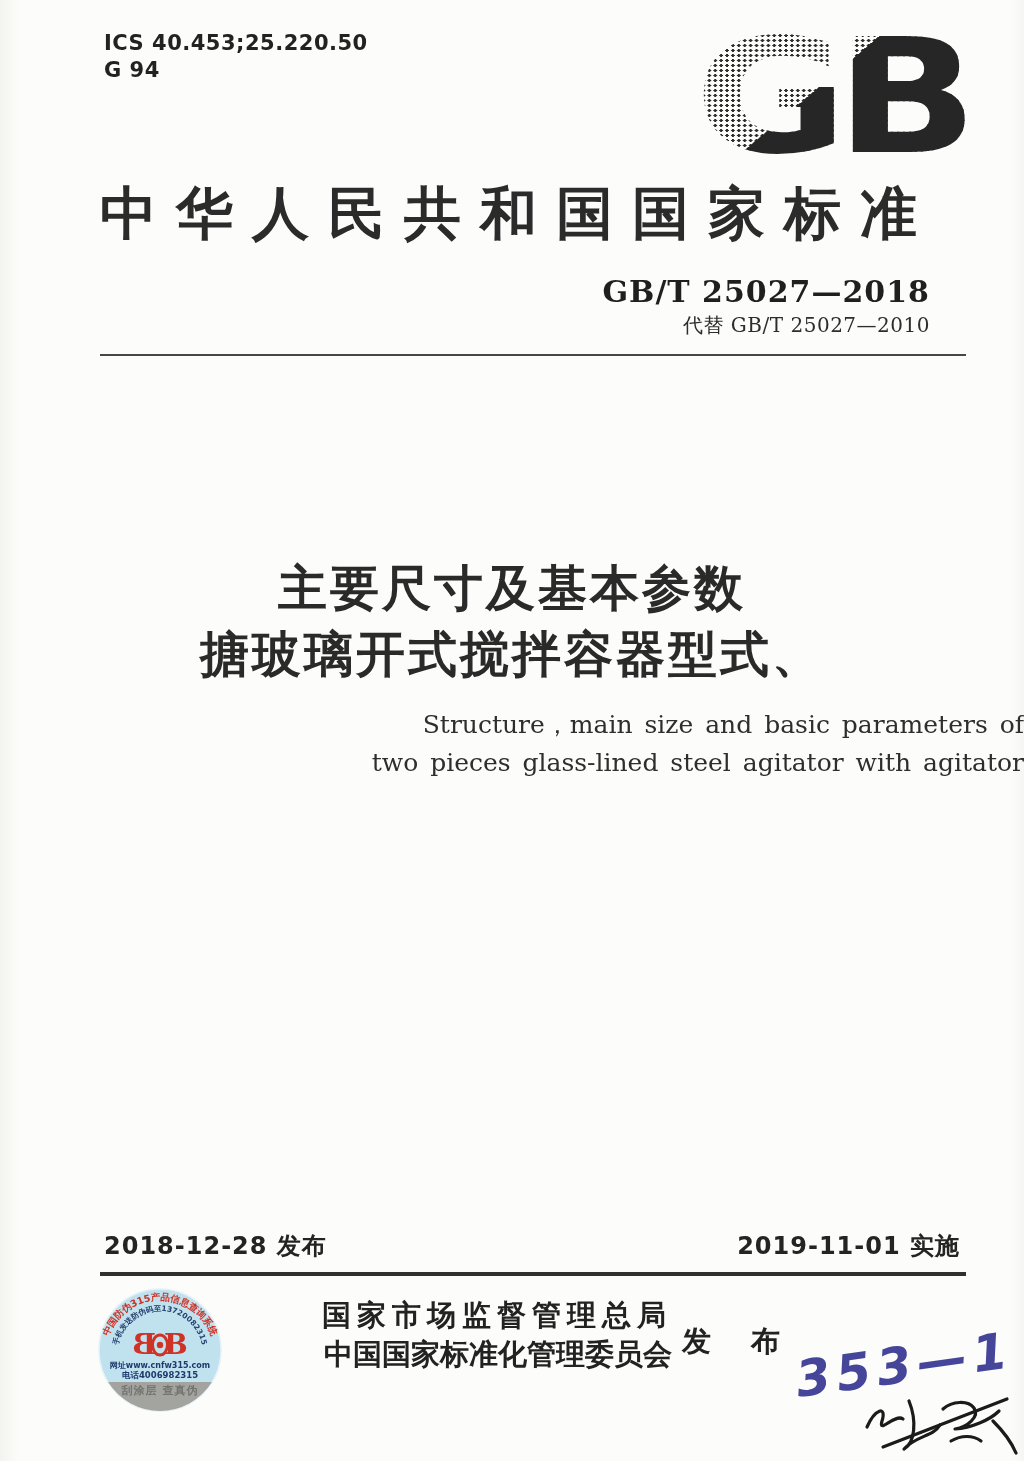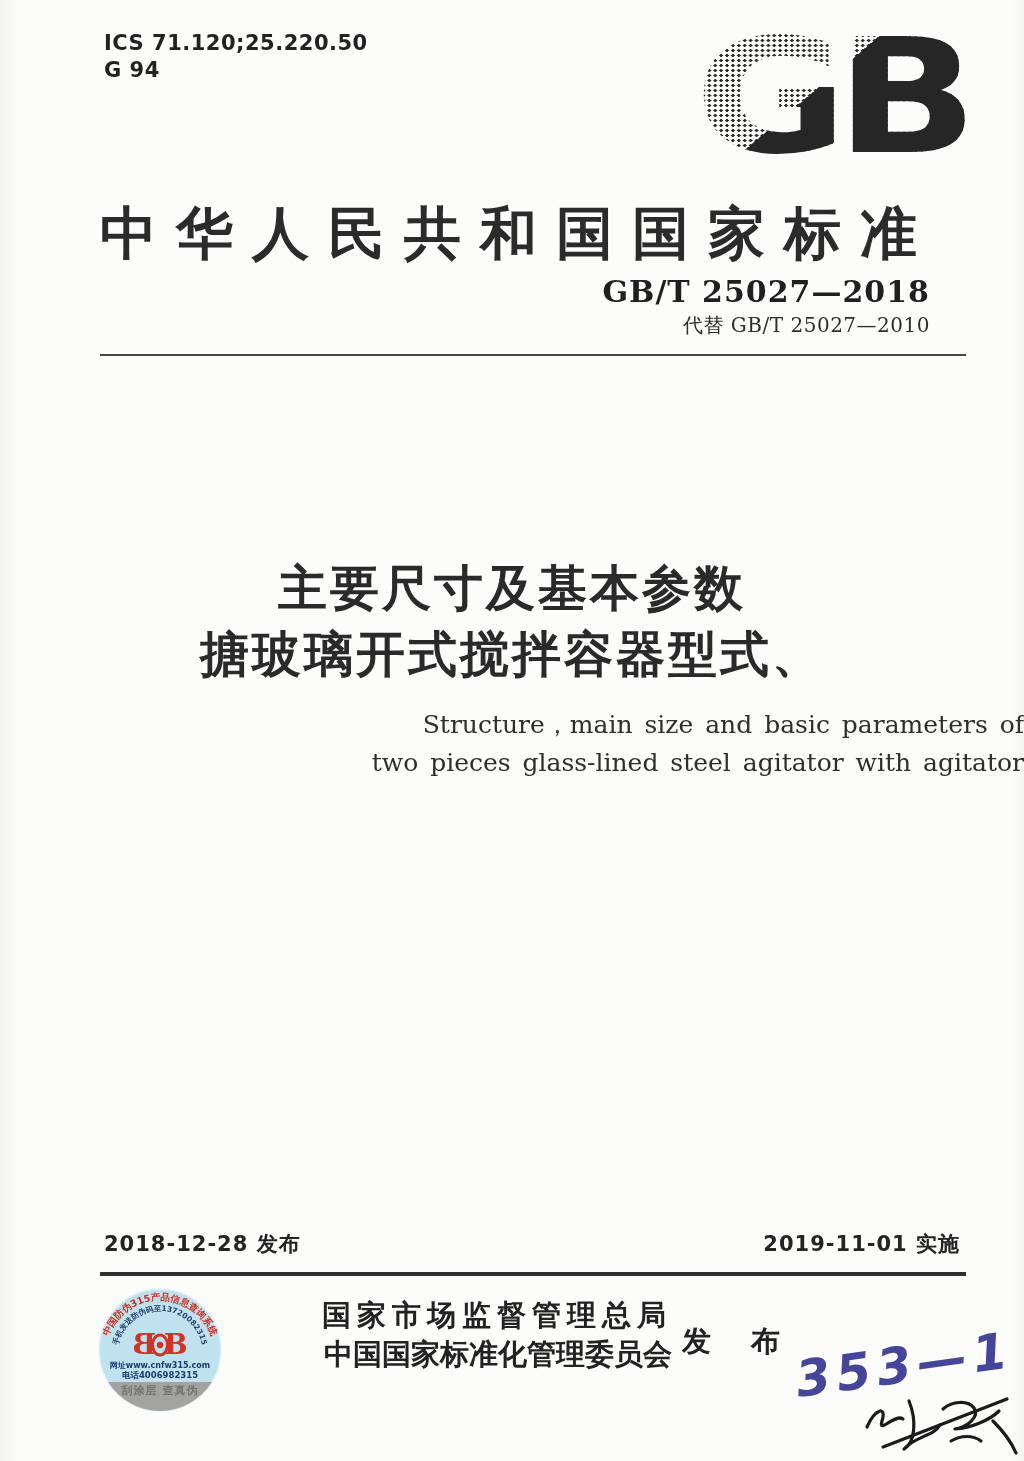--- a/index.html
+++ b/index.html
@@ -20,40 +20,40 @@
 
   .gb-logo{position:absolute;top:18px;right:58px;
     font-family:"DejaVu Sans",sans-serif;font-weight:900;font-size:158px;line-height:1;
     letter-spacing:-10px;transform:scaleX(1.18);transform-origin:top right;
     background-image:
       linear-gradient(135deg, rgba(0,0,0,0) 0 45%, #262626 45%),
       radial-gradient(circle, #2e2e2e 1.4px, rgba(255,255,255,0) 1.55px);
     background-size:100% 100%, 5px 5px;
     -webkit-background-clip:text;background-clip:text;color:transparent;}
 
-  .national-heading{position:absolute;left:100px;top:196px;white-space:nowrap;
+  .national-heading{position:absolute;left:100px;top:176px;white-space:nowrap;
     font-family:"DejaVu Serif","Liberation Serif",serif;font-weight:700;
     font-size:57px;letter-spacing:19px;color:#2b2b2b;}
 
   .std-no{position:absolute;right:94px;top:274px;text-align:right;
     font-family:"DejaVu Serif","Liberation Serif",serif;color:#1f1f1f;}
   .std-no .num{font-size:30px;font-weight:700;letter-spacing:1px;}
   .std-no .replaces{font-size:20px;margin-top:3px;letter-spacing:.5px;color:#2d2d2d;}
 
   .rule-top{position:absolute;left:100px;top:354px;width:866px;height:2px;background:#474747;}
 
   .title-zh{position:absolute;left:0;top:556px;width:100%;text-align:center;
     font-weight:700;font-size:49px;line-height:66px;letter-spacing:3px;color:#2a2a2a;}
   .title-en{position:absolute;left:0;top:706px;width:100%;text-align:right;
     font-family:"DejaVu Serif","Liberation Serif",serif;font-weight:400;
     font-size:25px;line-height:38px;word-spacing:4px;color:#2e2e2e;}
 
   .date-line{position:absolute;left:104px;top:1230px;width:856px;
     display:flex;justify-content:space-between;
-    font-size:21px;font-weight:600;letter-spacing:1px;color:#242424;}
+    font-size:24px;font-weight:600;letter-spacing:1px;color:#242424;}
 
   .rule-bottom{position:absolute;left:100px;top:1272px;width:866px;height:4px;background:#303030;}
 
   .issuer{position:absolute;left:322px;top:1296px;
     font-family:"DejaVu Serif","Liberation Serif",serif;font-weight:700;
     font-size:29px;line-height:39px;color:#222;text-align:right;}
   .issuer .l1{letter-spacing:6px;}
   .issuer .l2{letter-spacing:0;}
   .publish-label{position:absolute;left:682px;top:1322px;
     font-family:Liberation Sans, sans-serif;font-weight:700;
@@ -65,21 +65,21 @@
     font-style:italic;font-weight:600;font-size:50px;letter-spacing:6px;
     color:#45459a;transform:rotate(-8deg);white-space:nowrap;}
   .signature{position:absolute;left:855px;top:1383px;}
 </style>
 </head>
 <body>
 
 <div class="scan-layer"></div>
 
 <div class="ics">
-  <div>ICS 71.120;25.220.50</div>
+  <div>ICS 40.453;25.220.50</div>
   <div>G 94</div>
 </div>
 
 <div class="gb-logo">GB</div>
 
 <div class="national-heading">中华人民共和国国家标准</div>
 
 <div class="std-no">
   <div class="num">GB/T 25027—2018</div>
   <div class="replaces">代替 GB/T 25027—2010</div>

